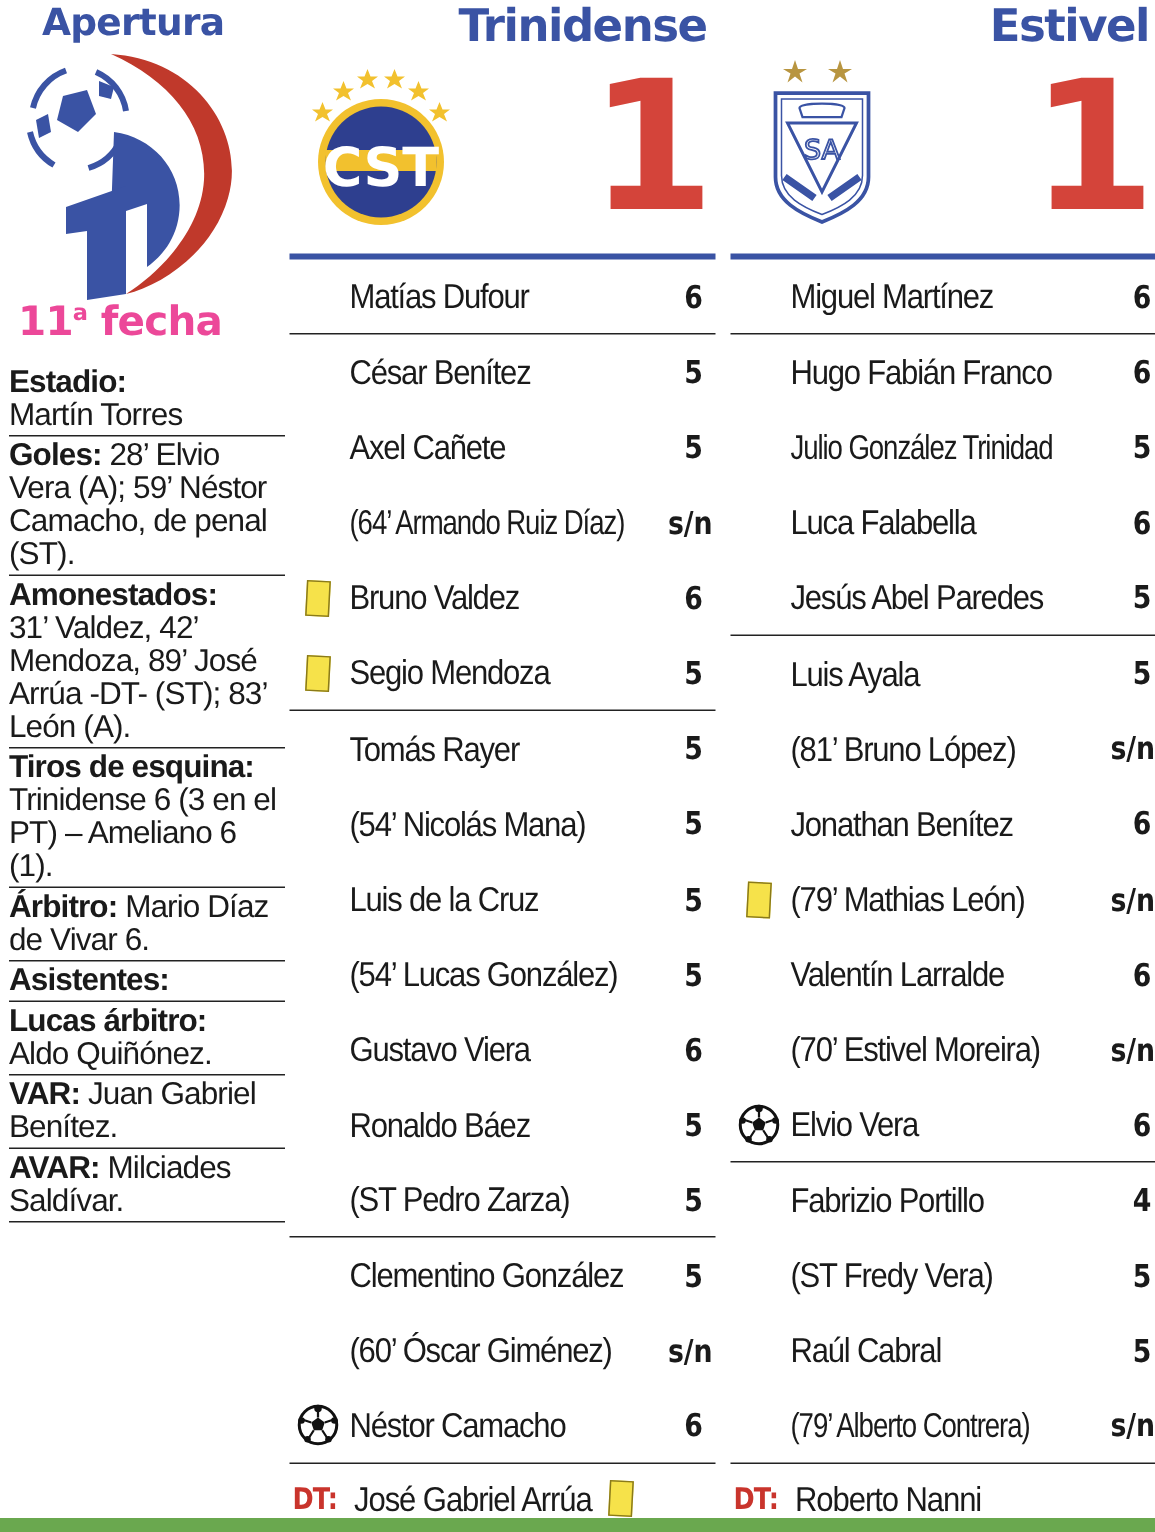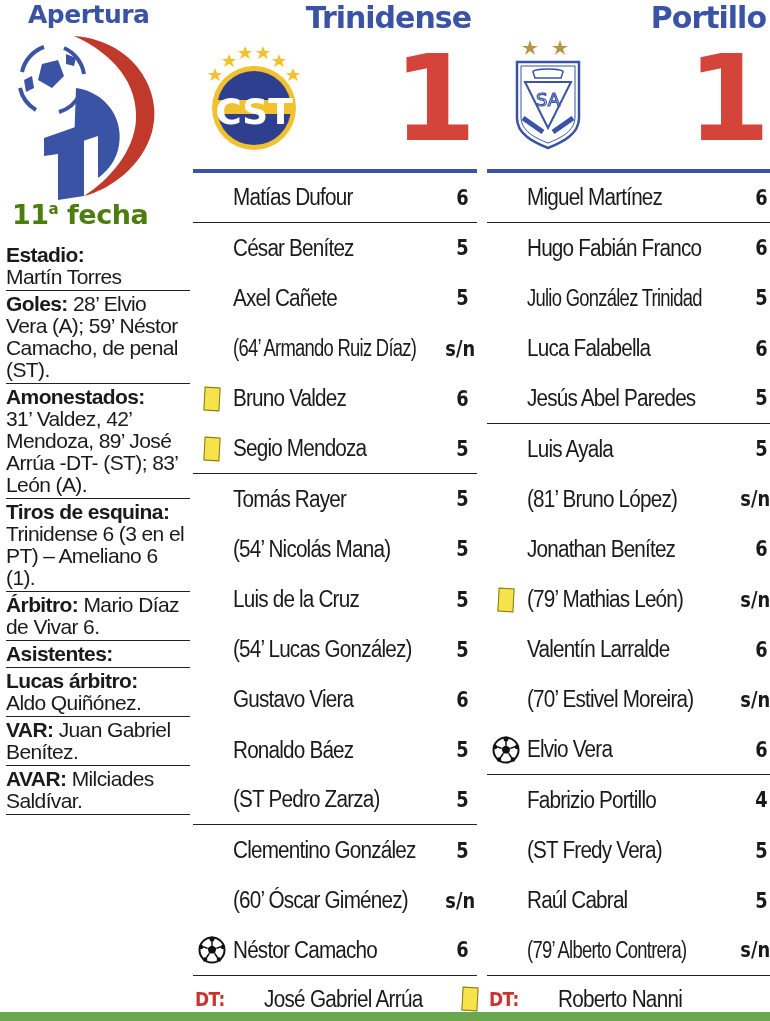--- a/index.html
+++ b/index.html
@@ -3,21 +3,21 @@
 <meta charset="utf-8">
 <style>
   * { box-sizing: border-box; margin: 0; padding: 0; }
   html, body { width: 770px; height: 1021px; background: #ffffff; overflow: hidden; }
   body { position: relative; font-family: "Liberation Sans", sans-serif; color: #1a1a1a; }
 
   
   .sidebar { position: absolute; left: 0; top: 0; width: 190px; height: 765px; }
   .apertura { position: absolute; left: 28px; top: 0px; font-family: "DejaVu Sans", sans-serif; font-weight: bold; font-size: 25px; color: #3a53a4; letter-spacing: -0.5px; }
   .logo-wrap { position: absolute; left: 14px; top: 32px; width: 150px; height: 170px; }
-  .fecha { position: absolute; left: 12px; top: 199px; font-family: "DejaVu Sans", sans-serif; font-weight: bold; font-size: 27px; color: #4d7c0f; letter-spacing: -0.5px; }
+  .fecha { position: absolute; left: 12px; top: 199px; font-family: "DejaVu Sans", sans-serif; font-weight: bold; font-size: 27px; color: #ec4899; letter-spacing: -0.5px; }
   .fecha sup { font-size: 15px; vertical-align: 10px; }
 
   .info { position: absolute; left: 6px; top: 242px; width: 184px; }
   .info-block { border-bottom: 1.5px solid #222; padding: 2px 0 2px 0; font-family: "Liberation Sans", sans-serif; font-size: 21px; line-height: 22px; letter-spacing: -0.6px; transform-origin: left top; }
   .info-block .lbl { font-weight: bold; }
 
   
   .team { position: absolute; top: 0; height: 748px; }
   .team.home { left: 193px; width: 284px; }
   .team.away { left: 487px; width: 283px; }
@@ -38,21 +38,21 @@
   .row .pname { position: absolute; left: 40px; font-family: "Liberation Sans", sans-serif; font-size: 23px; letter-spacing: -0.9px; white-space: nowrap; transform: scaleX(0.9); transform-origin: left center; }
   .row .pname.tight { transform: scaleX(0.8); }
   .row .rating { position: absolute; right: 8px; font-family: "DejaVu Sans", sans-serif; font-weight: bold; font-size: 21px; transform: scaleX(0.85); transform-origin: right center; }
   .team.away .row .rating { right: 2px; }
   .row .rating.sn { right: 2px; }
   .team.away .row .rating.sn { right: 0px; }
 
   .yellow-card { width: 16px; height: 24px; background: #f6e24a; border: 1px solid #8a7a1a; transform: rotate(3deg); }
   .ball svg { display: block; }
 
-  .coach { position: absolute; left: 2px; top: 984px; height: 30px; display: flex; align-items: center; font-size: 23px; letter-spacing: -0.8px; white-space: nowrap; gap: 28px; }
+  .coach { position: absolute; left: 2px; top: 984px; height: 30px; display: flex; align-items: center; font-size: 23px; letter-spacing: -0.8px; white-space: nowrap; }
   .coach .dt { font-family: "DejaVu Sans", sans-serif; font-weight: bold; color: #c9342c; font-size: 20px; margin-right: 6px; transform: scaleX(0.85); transform-origin: left center; display: inline-block; }
   .coach .cname { display: inline-block; transform: scaleX(0.9); transform-origin: left center; }
   .coach .yellow-card { margin-left: -6px; }
 
   .green-bar { position: absolute; left: 0; right: 0; bottom: 0; height: 9px; background: #6aa84f; }
 </style>
 </head>
 <body>
 
 <div class="sidebar">
@@ -239,21 +239,21 @@
     </div>
 
   <div class="coach">
     <span class="dt">DT:</span>
     <span class="cname">José Gabriel Arrúa</span>
     <span class="yellow-card"></span>
   </div>
 </div>
 
 <div class="team away">
-  <div class="team-name">Portillo</div>
+  <div class="team-name">Estivel</div>
   <div class="crest">
     <svg width="70" height="112" viewBox="0 0 70 112">
       <g fill="#b89540">
         <polygon points="17,2 19,8 25,8 20,11 22,17 17,13 12,17 14,11 9,8 15,8"></polygon>
         <polygon points="47,2 49,8 55,8 50,11 52,17 47,13 42,17 44,11 39,8 45,8"></polygon>
       </g>
       <path d="M4 24 L66 24 L66 80 C66 96 50 104 35 110 C20 104 4 96 4 80 Z" fill="#ffffff" stroke="#3a53a4" stroke-width="2.5"></path>
       <path d="M8 28 L62 28 L62 79 C62 93 48 100 35 105 C22 100 8 93 8 79 Z" fill="none" stroke="#3a53a4" stroke-width="1"></path>
       <path d="M20 34 C20 30 50 30 50 34 L48 40 L22 40 Z" fill="none" stroke="#3a53a4" stroke-width="1.5"></path>
       <path d="M12 44 L58 44 L35 90 Z" fill="none" stroke="#3a53a4" stroke-width="2"></path>

